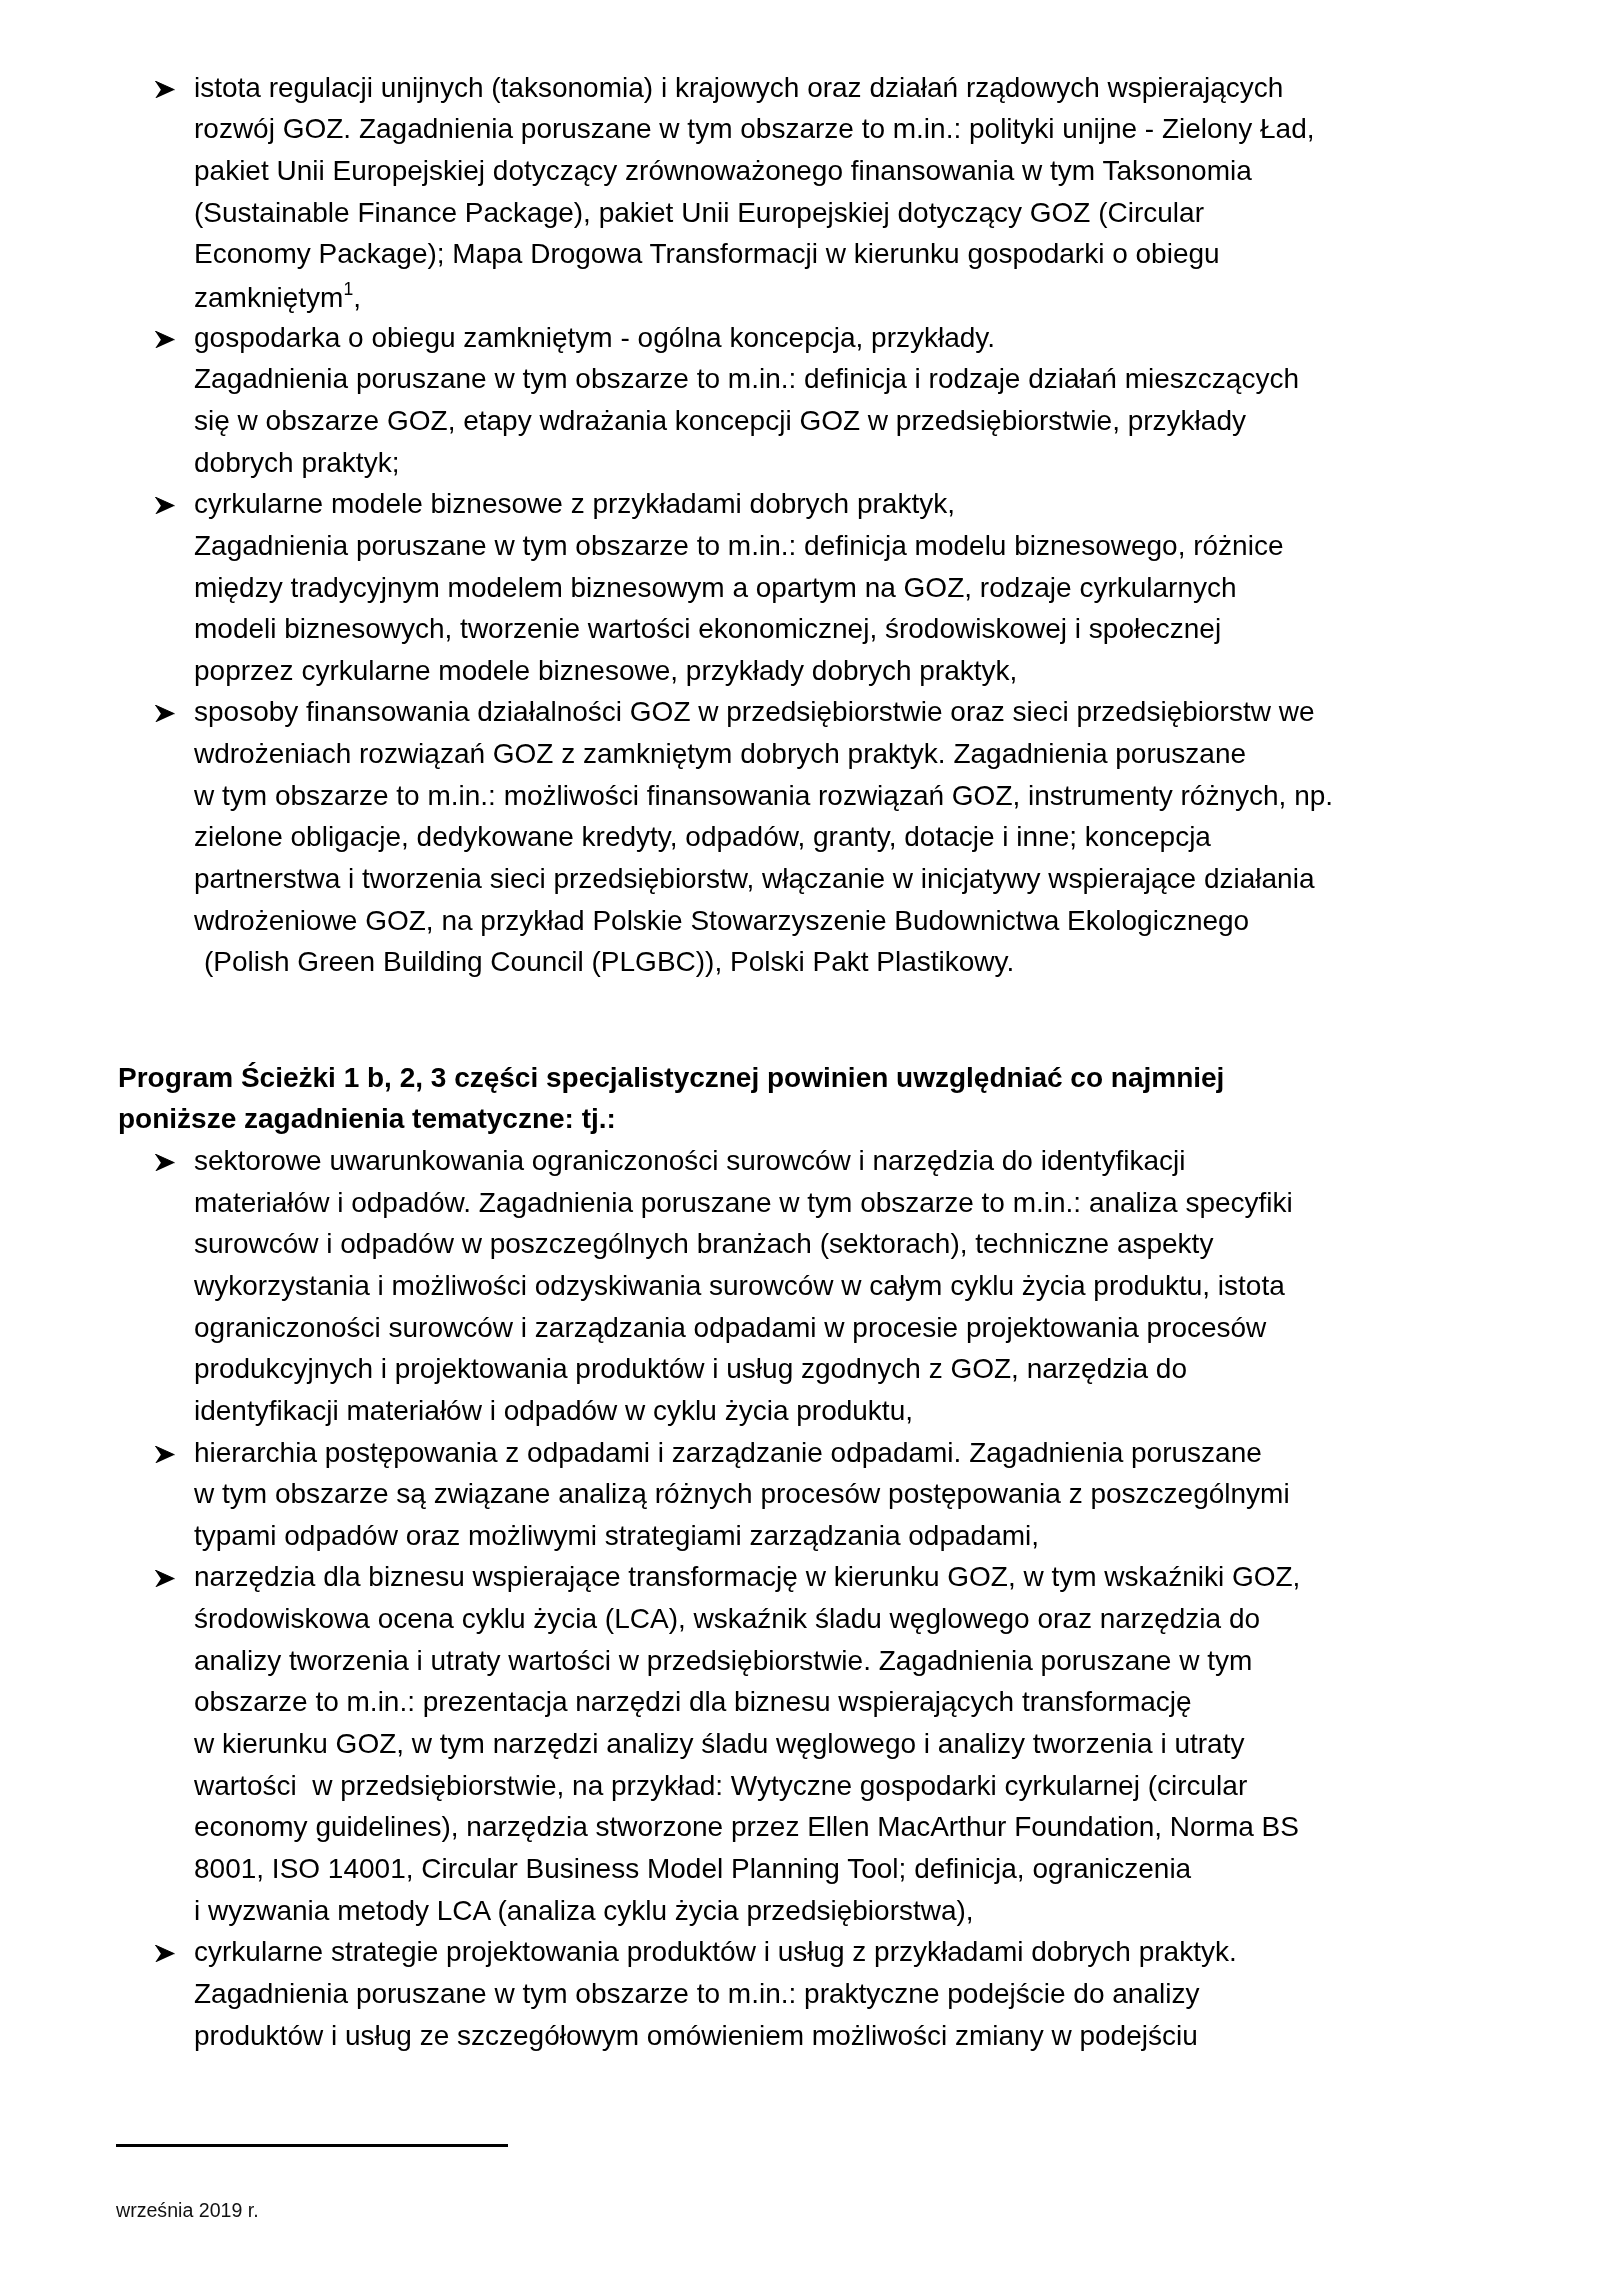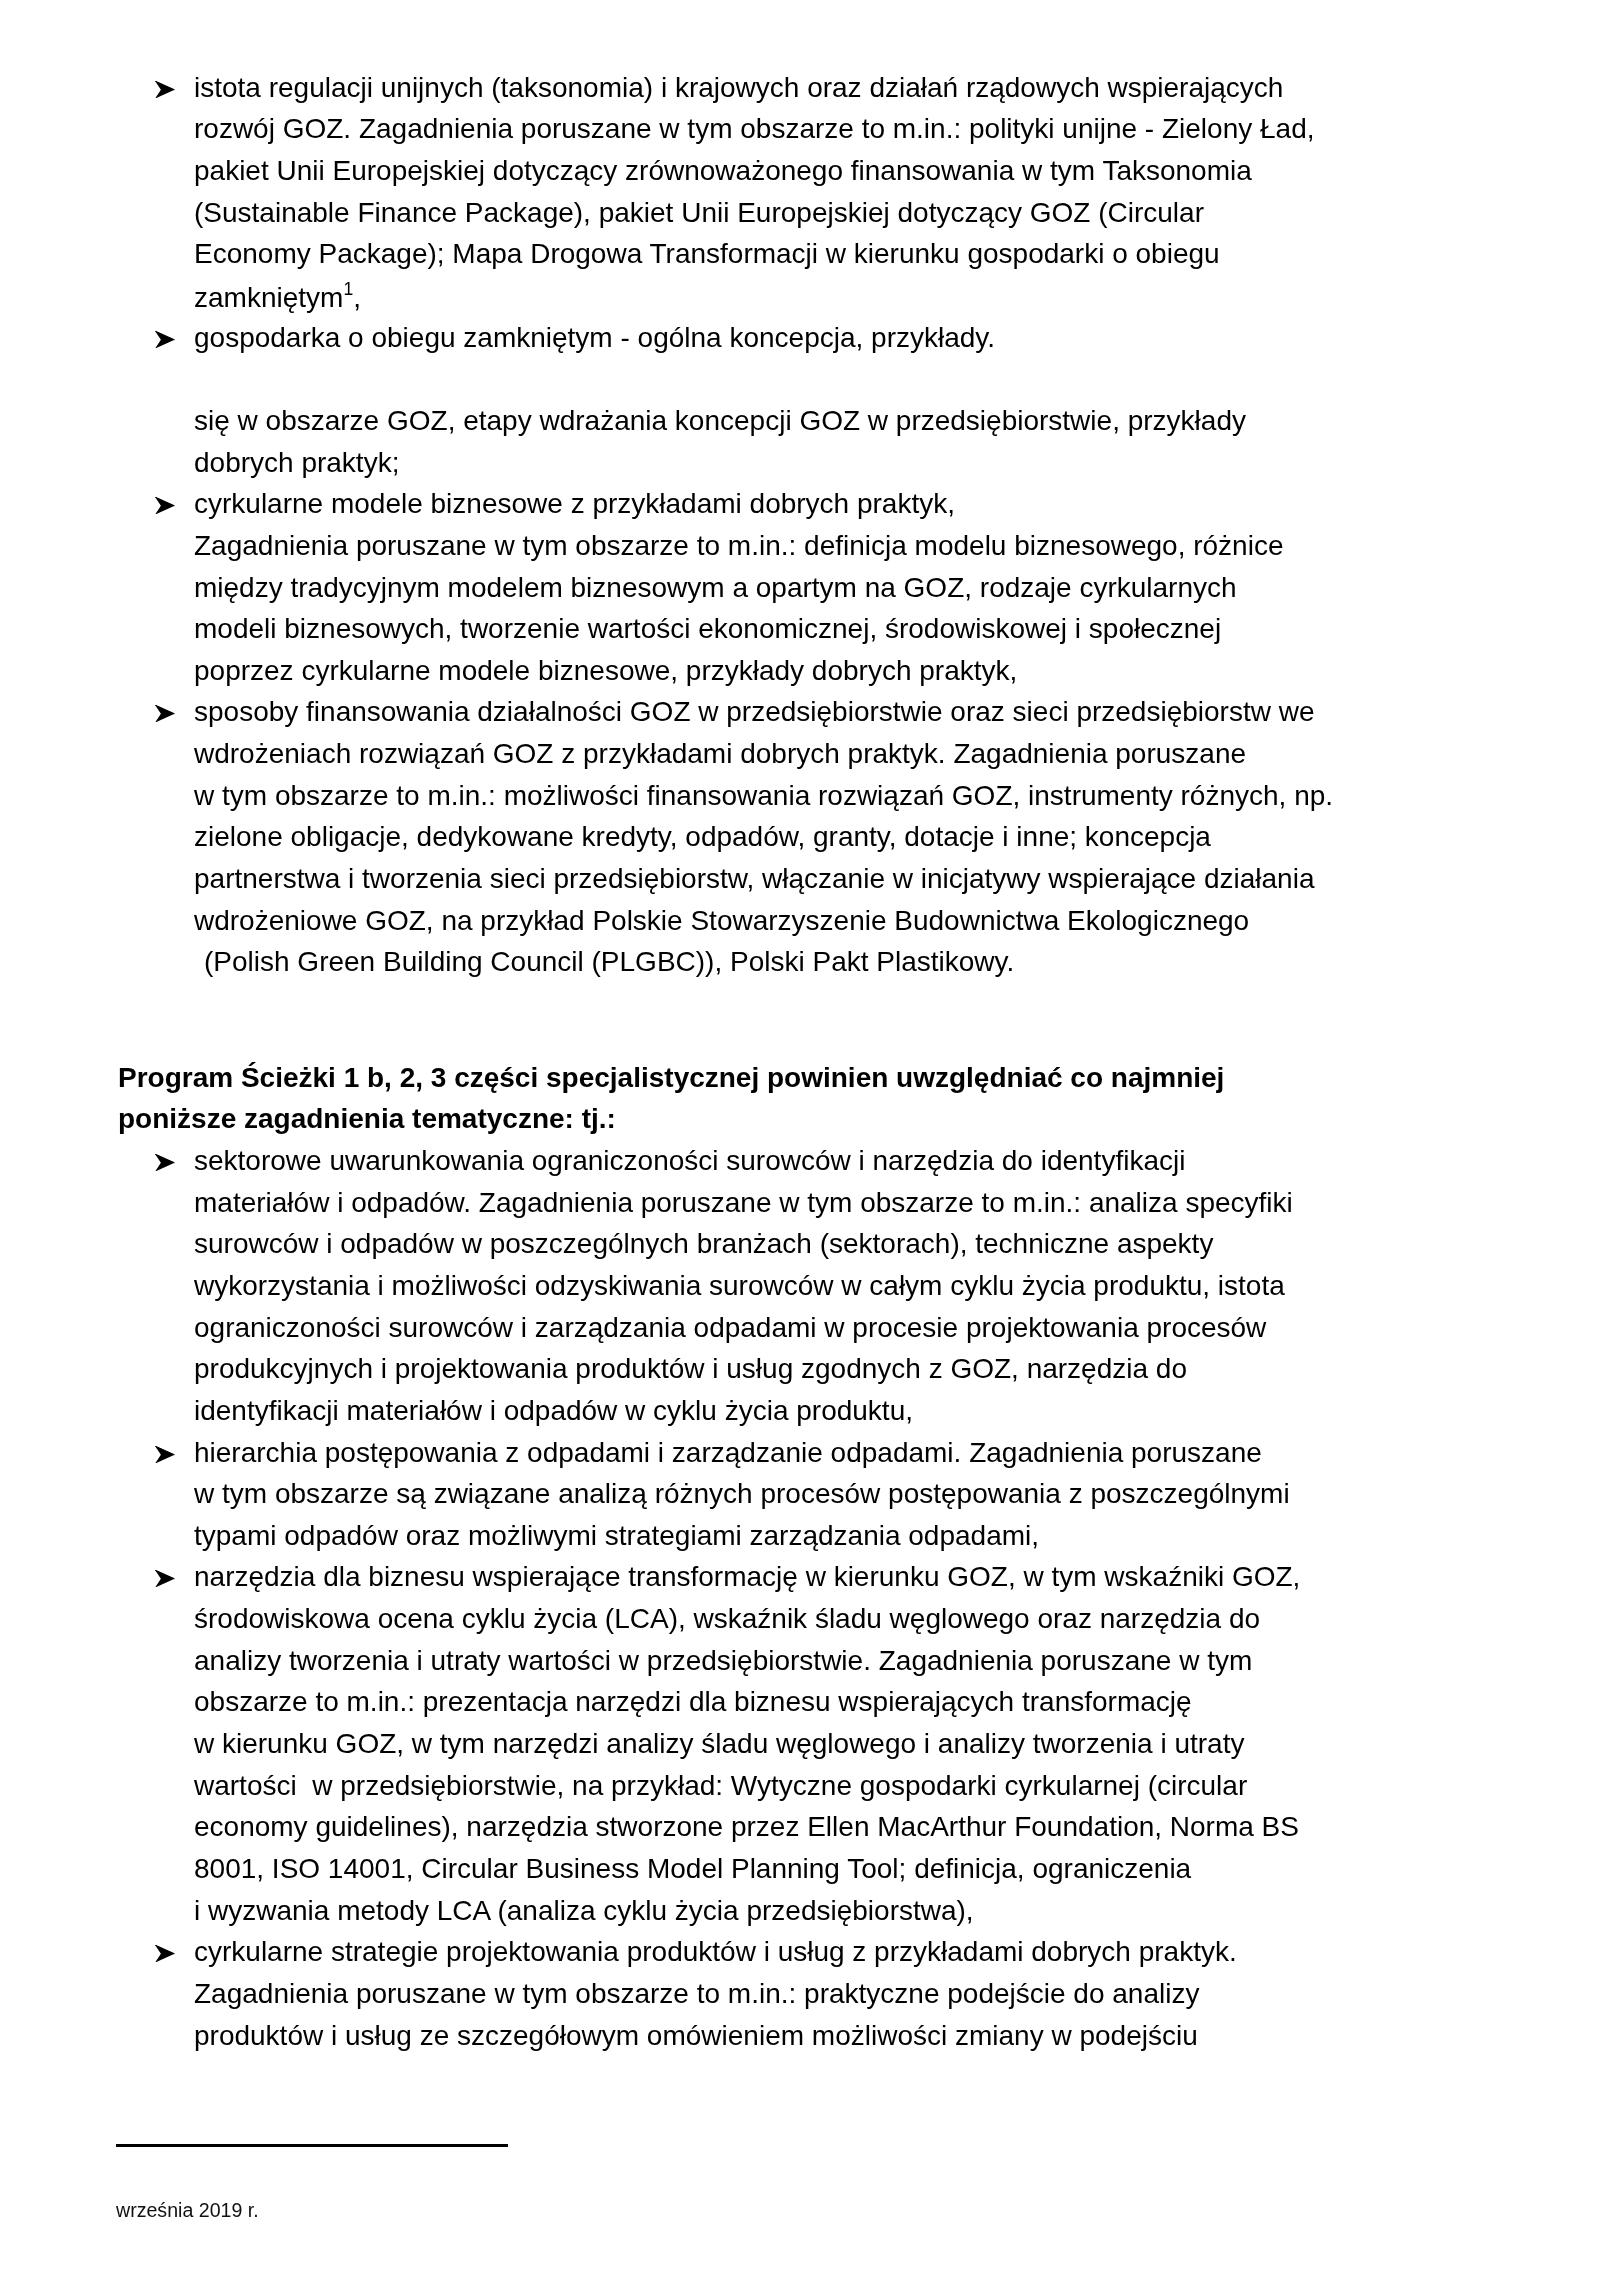--- a/index.html
+++ b/index.html
@@ -33,41 +33,42 @@
     <div class="line body-line" style="top: 192px;"><span>(Sustainable Finance Package), pakiet Unii Europejskiej dotyczący GOZ (Circular</span></div>
     <div class="line body-line" style="top: 233px;"><span>Economy Package); Mapa Drogowa Transformacji w kierunku gospodarki o obiegu</span></div>
     <div class="line body-line" style="top: 277px;"><span>zamkniętym</span><sup class="fnref">1</sup><span>,</span></div>
     <span class="bullet" style="top: 317px;">
       <svg width="19.6" height="17.6" viewBox="0 0 20 18">
         <path d="M0 0 L20 9 L0 18 L6 9 Z" fill="#000"></path>
         <path d="M0 0 L20 9" stroke="#000" stroke-width="1" fill="none"></path>
       </svg>
     </span>
     <div class="line body-line" style="top: 317px;"><span>gospodarka o obiegu zamkniętym - ogólna koncepcja, przykłady.</span></div>
+    <div class="line body-line" style="top: 358px;"><span>Zagadnienia poruszane w tym obszarze to m.in.: definicja i rodzaje działań mieszczących</span></div>
     <div class="line body-line" style="top: 400px;"><span>się w obszarze GOZ, etapy wdrażania koncepcji GOZ w przedsiębiorstwie, przykłady</span></div>
     <div class="line body-line" style="top: 442px;"><span>dobrych praktyk;</span></div>
     <span class="bullet" style="top: 483px;">
       <svg width="19.6" height="17.6" viewBox="0 0 20 18">
         <path d="M0 0 L20 9 L0 18 L6 9 Z" fill="#000"></path>
         <path d="M0 0 L20 9" stroke="#000" stroke-width="1" fill="none"></path>
       </svg>
     </span>
     <div class="line body-line" style="top: 483px;"><span>cyrkularne modele biznesowe z przykładami dobrych praktyk,</span></div>
     <div class="line body-line" style="top: 525px;"><span>Zagadnienia poruszane w tym obszarze to m.in.: definicja modelu biznesowego, różnice</span></div>
     <div class="line body-line" style="top: 567px;"><span>między tradycyjnym modelem biznesowym a opartym na GOZ, rodzaje cyrkularnych</span></div>
     <div class="line body-line" style="top: 608px;"><span>modeli biznesowych, tworzenie wartości ekonomicznej, środowiskowej i społecznej</span></div>
     <div class="line body-line" style="top: 650px;"><span>poprzez cyrkularne modele biznesowe, przykłady dobrych praktyk,</span></div>
     <span class="bullet" style="top: 691px;">
       <svg width="19.6" height="17.6" viewBox="0 0 20 18">
         <path d="M0 0 L20 9 L0 18 L6 9 Z" fill="#000"></path>
         <path d="M0 0 L20 9" stroke="#000" stroke-width="1" fill="none"></path>
       </svg>
     </span>
     <div class="line body-line" style="top: 691px;"><span>sposoby finansowania działalności GOZ w przedsiębiorstwie oraz sieci przedsiębiorstw we</span></div>
-    <div class="line body-line" style="top: 733px;"><span>wdrożeniach rozwiązań GOZ z przykładami dobrych praktyk. Zagadnienia poruszane</span></div>
+    <div class="line body-line" style="top: 733px;"><span>wdrożeniach rozwiązań GOZ z zamkniętym dobrych praktyk. Zagadnienia poruszane</span></div>
     <div class="line body-line" style="top: 775px;"><span>w tym obszarze to m.in.: możliwości finansowania rozwiązań GOZ, instrumenty różnych, np.</span></div>
     <div class="line body-line" style="top: 816px;"><span>zielone obligacje, dedykowane kredyty, odpadów, granty, dotacje i inne; koncepcja</span></div>
     <div class="line body-line" style="top: 858px;"><span>partnerstwa i tworzenia sieci przedsiębiorstw, włączanie w inicjatywy wspierające działania</span></div>
     <div class="line body-line" style="top: 900px;"><span>wdrożeniowe GOZ, na przykład Polskie Stowarzyszenie Budownictwa Ekologicznego</span></div>
     <div class="line body-line" style="top: 941px; margin-left: 10px;"><span>(Polish Green Building Council (PLGBC)), Polski Pakt Plastikowy.</span></div>
     <div class="line heading-line" style="top: 1057px;">Program Ścieżki 1 b, 2, 3 części specjalistycznej powinien uwzględniać co najmniej</div>
     <div class="line heading-line" style="top: 1098px;">poniższe zagadnienia tematyczne: tj.:</div>
     <span class="bullet" style="top: 1140px;">
       <svg width="19.6" height="17.6" viewBox="0 0 20 18">
         <path d="M0 0 L20 9 L0 18 L6 9 Z" fill="#000"></path>

